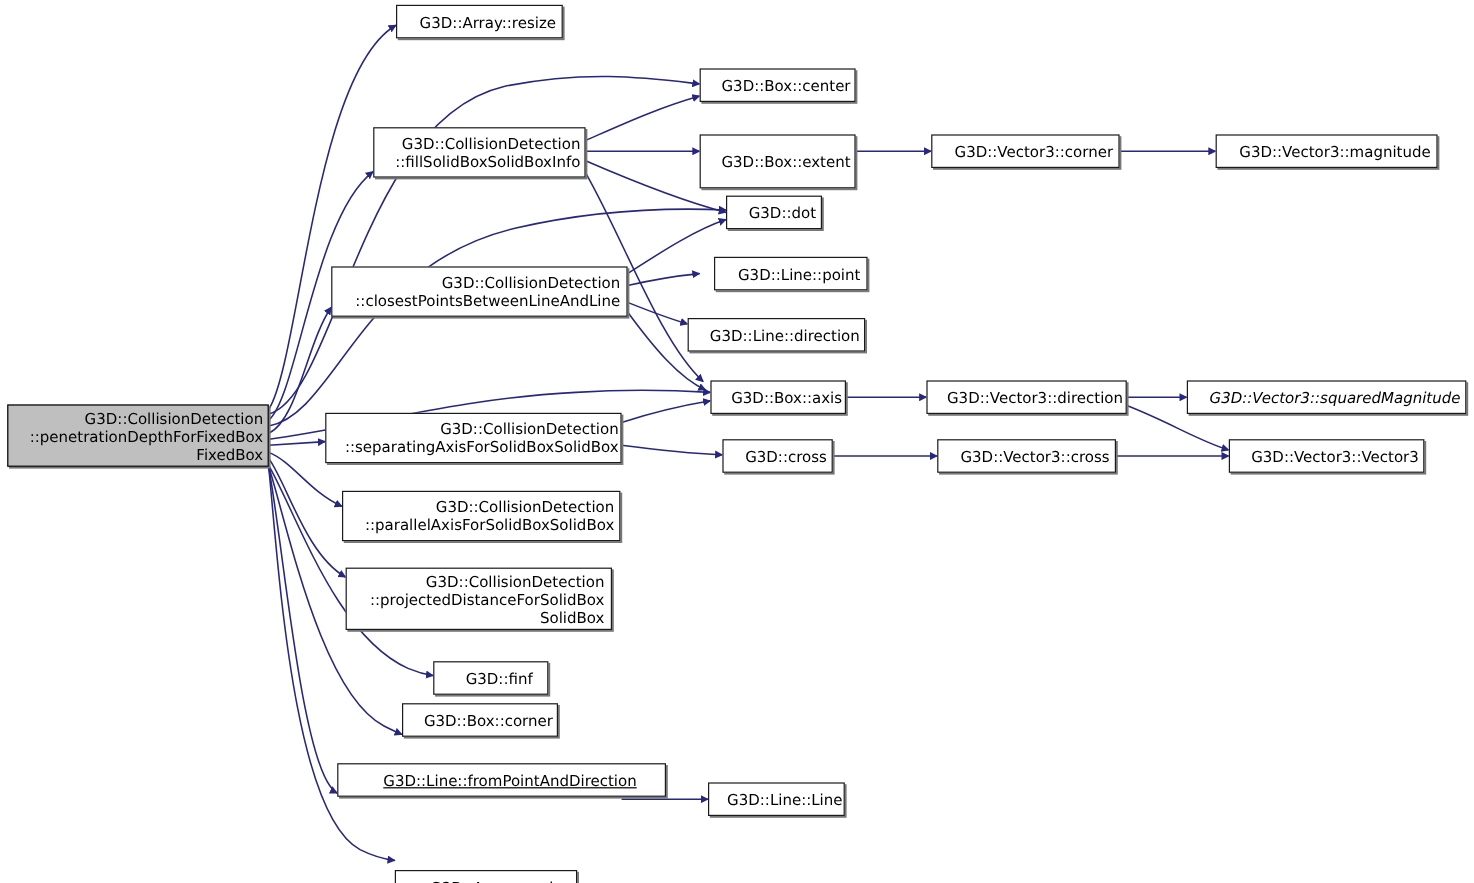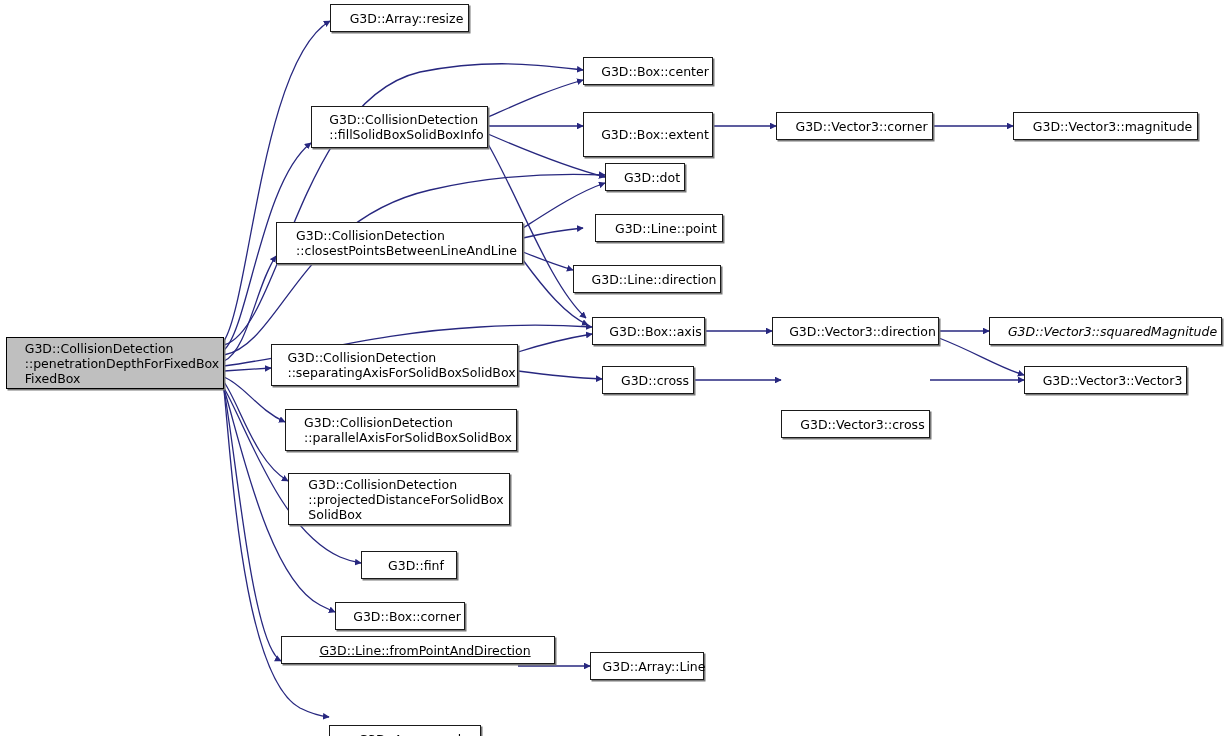--- a/index.html
+++ b/index.html
@@ -26,21 +26,21 @@
   }
   .gnode {
     position: absolute;
     box-sizing: border-box;
     border: 1px solid #1a1a1a;
     background: #ffffff;
     color: #000000;
     display: flex;
     align-items: center;
     justify-content: center;
-    text-align: left;
+    text-align: right;
     font-size: 12.5px;
     line-height: 15px;
     letter-spacing: 0px;
     white-space: pre-line;
     box-shadow: 1.5px 1.5px 0 0 #787878;
     z-index: 2;
     padding-left: 14px;
   }
   .gnode.root {
     background: #bfbfbf;
@@ -111,26 +111,26 @@
       <div class="gnode" style="left: 595px; top: 214px; width: 128px; height: 28px;"><span class="lbl">G3D::Line::point</span></div>
       <div class="gnode" style="left: 276px; top: 222px; width: 247px; height: 42px;"><span class="lbl">G3D::CollisionDetection
 ::closestPointsBetweenLineAndLine</span></div>
       <div class="gnode" style="left: 573px; top: 265px; width: 148px; height: 28px;"><span class="lbl">G3D::Line::direction</span></div>
       <div class="gnode" style="left: 592px; top: 317px; width: 113px; height: 28px;"><span class="lbl">G3D::Box::axis</span></div>
       <div class="gnode" style="left: 772px; top: 317px; width: 167px; height: 28px;"><span class="lbl">G3D::Vector3::direction</span></div>
       <div class="gnode" style="left: 989px; top: 317px; width: 233px; height: 28px; font-style: italic;"><span class="lbl">G3D::Vector3::squaredMagnitude</span></div>
       <div class="gnode" style="left: 271px; top: 344px; width: 247px; height: 42px;"><span class="lbl">G3D::CollisionDetection
 ::separatingAxisForSolidBoxSolidBox</span></div>
       <div class="gnode" style="left: 602px; top: 366px; width: 92px; height: 28px;"><span class="lbl">G3D::cross</span></div>
-      <div class="gnode" style="left: 781px; top: 366px; width: 149px; height: 28px; margin-top: 44px;"><span class="lbl">G3D::Vector3::cross</span></div>
+      <div class="gnode" style="left: 781px; top: 366px; width: 149px; height: 28px;"><span class="lbl">G3D::Vector3::cross</span></div>
       <div class="gnode" style="left: 1024px; top: 366px; width: 163px; height: 28px;"><span class="lbl">G3D::Vector3::Vector3</span></div>
       <div class="gnode" style="left: 285px; top: 409px; width: 232px; height: 42px;"><span class="lbl">G3D::CollisionDetection
 ::parallelAxisForSolidBoxSolidBox</span></div>
       <div class="gnode" style="left: 288px; top: 473px; width: 222px; height: 52px;"><span class="lbl">G3D::CollisionDetection
 ::projectedDistanceForSolidBox
 SolidBox</span></div>
       <div class="gnode" style="left: 361px; top: 551px; width: 96px; height: 28px;"><span class="lbl">G3D::finf</span></div>
-      <div class="gnode" style="left: 335px; top: 602px; width: 130px; height: 28px;"><span class="lbl">G3D::Box::corner</span></div>
+      <div class="gnode" style="left: 335px; top: 586px; width: 130px; height: 28px;"><span class="lbl">G3D::Box::corner</span></div>
       <div class="gnode" style="left: 281px; top: 636px; width: 274px; height: 28px; text-decoration: underline;"><span class="lbl">G3D::Line::fromPointAndDirection</span></div>
-      <div class="gnode" style="left: 590px; top: 652px; width: 114px; height: 28px;"><span class="lbl">G3D::Array::Line</span></div>
+      <div class="gnode" style="left: 590px; top: 652px; width: 114px; height: 28px;"><span class="lbl">G3D::Line::Line</span></div>
       <div class="gnode" style="left: 329px; top: 725px; width: 152px; height: 28px;"><span class="lbl">G3D::Array::push</span></div>
     </div>
 </div>
 
 </body></html>

